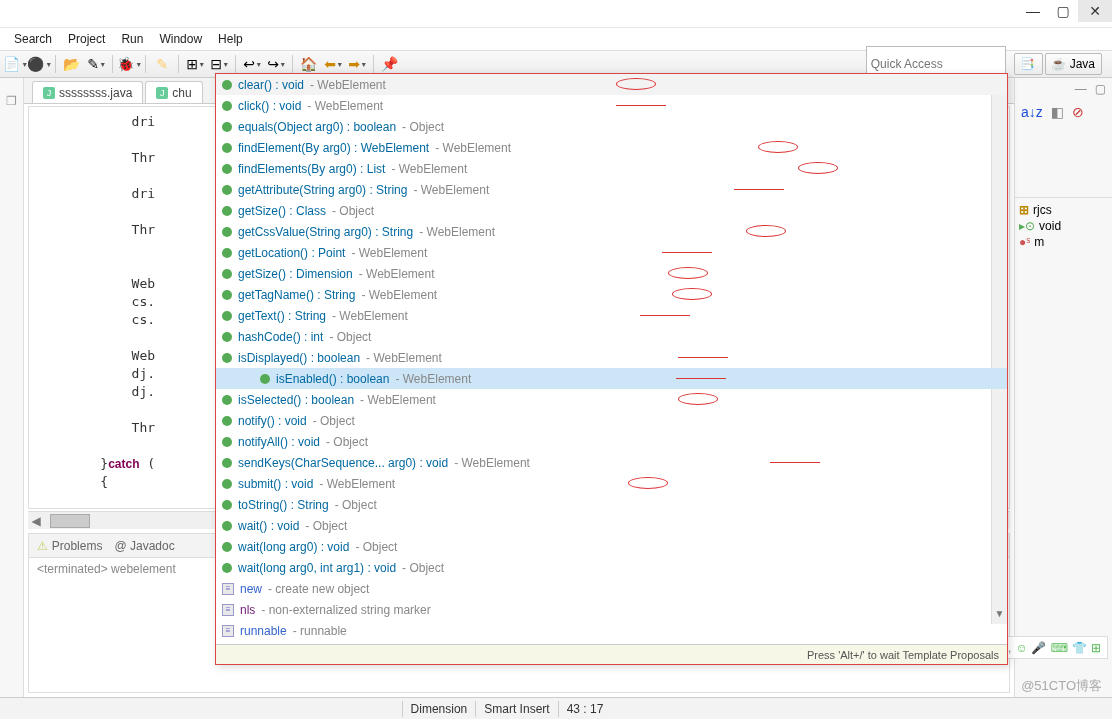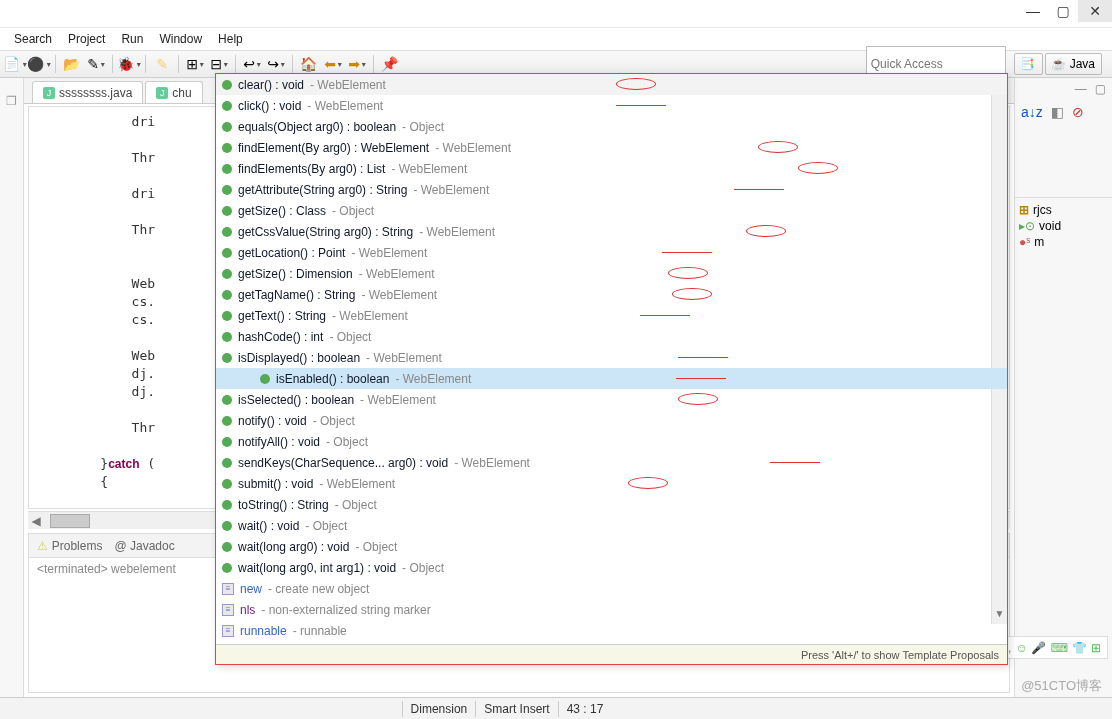--- a/index.html
+++ b/index.html
@@ -52,21 +52,21 @@
 .sb-spacer { flex:1;}
 .autocomplete { position: absolute; top: 73px; left: 215px; width: 793px; height: 592px; background: #fff; border: 1px solid #d44; box-shadow: 2px 2px 8px rgba(0,0,0,0.15); z-index: 100; display: flex; flex-direction: column; }
 .ac-list { flex: 1; overflow-y: hidden; position: relative;}
 .ac-scrollbar { position:absolute; right:0; top:0; bottom:20px; width:16px; background:#f0f0f0; border-left:1px solid #ddd;}
 .ac-scrollbar .up, .ac-scrollbar .dn{ height:16px; text-align:center; font-size:10px; color:#777; display:block;}
 .ac-item { height: 21px; display: flex; align-items: center; padding: 0 6px; gap: 6px; font-size: 13px; color: #333; position: relative; }
 .ac-item.selected { background: #cde6f7; padding-left: 44px; }
 .ac-item.first { background: #f3f3f3;}
 .ac-bullet { width: 10px; height: 10px; border-radius: 50%; background: #5a5; flex-shrink: 0; }
 .ac-tpl { width: 12px; height: 12px; background: #e8e8e8; border: 1px solid #99c; flex-shrink: 0; display:flex;align-items:center;justify-content:center;font-size:8px;color:#66c;}
-.ac-sig { color: #0f172a; }
+.ac-sig { color: #0369a1; }
 .ac-cls { color: #888; }
 .red-oval { position: absolute; width: 40px; height: 12px; border: 1px solid #d33; border-radius: 50%; top: 4px;}
 .red-line { position: absolute; width: 50px; height: 1px; background: #d33; top: 10px;}
 .ac-footer { height: 20px; background: #f7f7e8; border-top: 1px solid #ccc; display: flex; align-items: center; justify-content: flex-end; padding: 0 8px; font-size: 11px; color: #555; }
 .floater { position:absolute; right:4px; bottom:60px; display:flex; gap:4px; align-items:center; background:#fff; border:1px solid #ddd; padding:2px 6px; z-index:50;}
 .floater .em{ color:#f60; font-weight:bold;}
 .watermark { position:absolute; right:10px; bottom:24px; color:#aaa; font-size:13px;}
 </style>
 </head>
 <body>
@@ -361,21 +361,21 @@
         <span class="ac-tpl">≡</span>
         <span class="ac-sig" style="color:#701a75">nls</span> 
         <span class="ac-cls">- non-externalized string marker</span>
       </div>
       <div class="ac-item">
         <span class="ac-tpl">≡</span>
         <span class="ac-sig" style="color:#36c">runnable</span> 
         <span class="ac-cls">- runnable</span>
       </div>
     </div>
-  <div class="ac-footer">Press 'Alt+/' to show Template Proposals</div>
+  <div class="ac-footer">Press 'Alt+/' to wait Template Proposals</div>
 </div>
 
 <div class="floater">
   <span style="color:#f60;font-weight:bold">S</span>
   <span class="em">英</span>
   <span style="color:#888">' ,</span>
   <span style="color:#5b5">☺</span>
   <span style="color:#5b5">🎤</span>
   <span style="color:#5b5">⌨</span>
   <span style="color:#5b5">👕</span>

